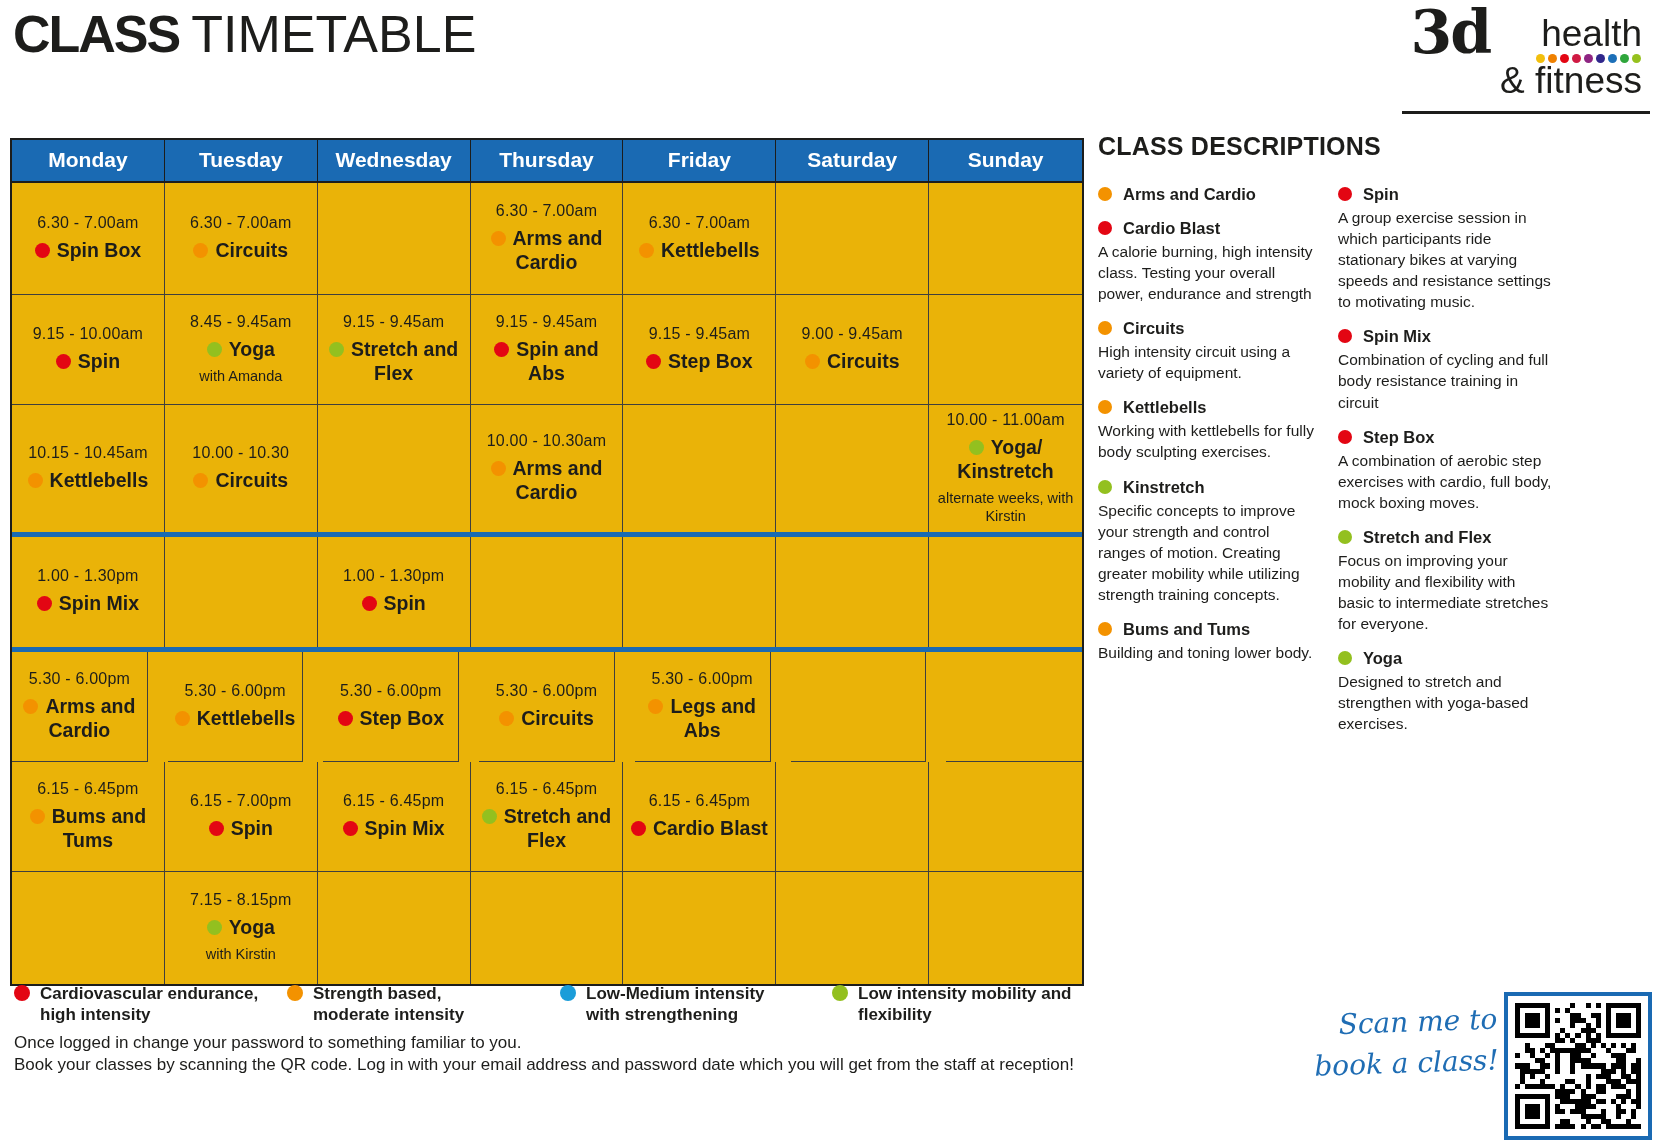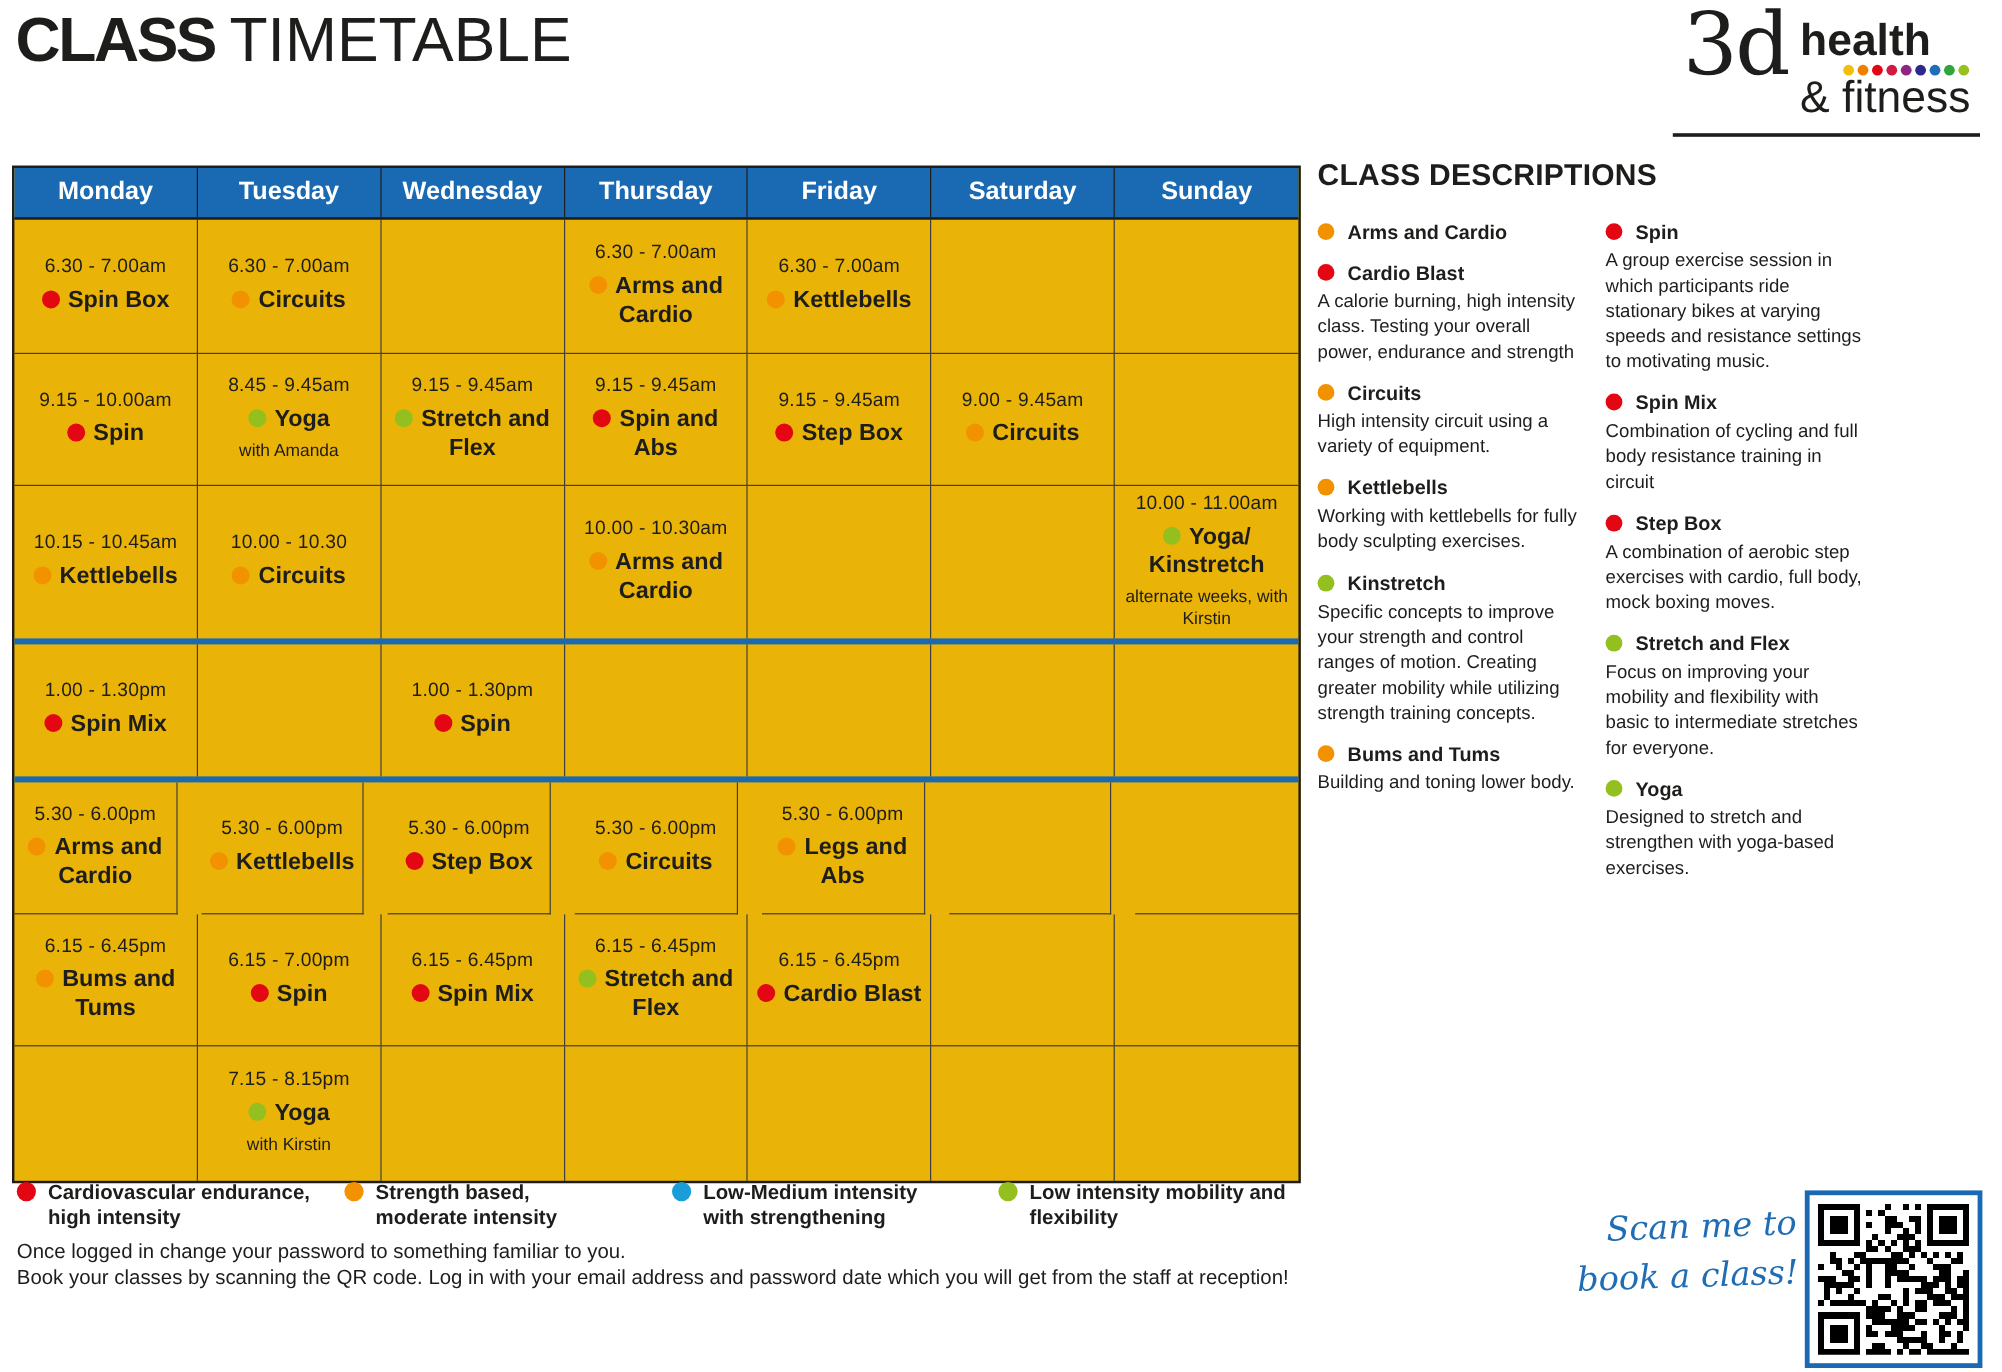--- a/index.html
+++ b/index.html
@@ -7,24 +7,24 @@
   .page { position:relative; width:1668px; height:1143px; background:#fff; overflow:hidden; }
 
   
   .page-title { position:absolute; left:13px; top:4px; font-size:52px; white-space:nowrap; }
   .title-bold { font-weight:bold; letter-spacing:-2px; }
   .title-light { font-weight:normal; letter-spacing:0; margin-left:12px; }
 
   
   .logo { position:absolute; top:10px; right:18px; display:flex; align-items:flex-start; gap:10px;
           border-bottom:3px solid #1d1d1b; padding:0 8px 12px 8px; }
-  .logo-mark { font-family:"DejaVu Serif","Liberation Serif",serif; font-weight:normal;
-               font-size:72px; line-height:0.76; letter-spacing:-2px; }
+  .logo-mark { font-family:"DejaVu Serif","Liberation Serif",serif; font-weight:bold;
+               font-size:60px; line-height:0.76; letter-spacing:-2px; }
   .logo-right { display:flex; flex-direction:column; padding-top:5px; }
-  .logo-word1 { font-size:37px; line-height:1.02; font-weight:bold; }
+  .logo-word1 { font-size:37px; line-height:1.02; font-weight:normal;text-align:right; }
   .logo-dots { display:flex; gap:3px; justify-content:flex-end; height:9px; margin:1px 1px -1px 0; }
   .logo-dots i { width:9px; height:9px; border-radius:50%; display:block; }
   .logo-line2 { font-size:37px; line-height:1.02; font-weight:normal; }
 
   
   .timetable { position:absolute; left:10px; top:138px; width:1070px; border:2px solid #1d1d1b; background:#eab308; }
   .tt-header { display:grid; grid-template-columns:repeat(7,1fr); background:#1a6ab3; border-bottom:2px solid #1d1d1b; }
   .tt-day { color:#fff; font-weight:bold; font-size:21px; text-align:center; padding:8px 0 9px;
             border-right:1px solid #1d1d1b; }
   .tt-day:last-child { border-right:none; }

